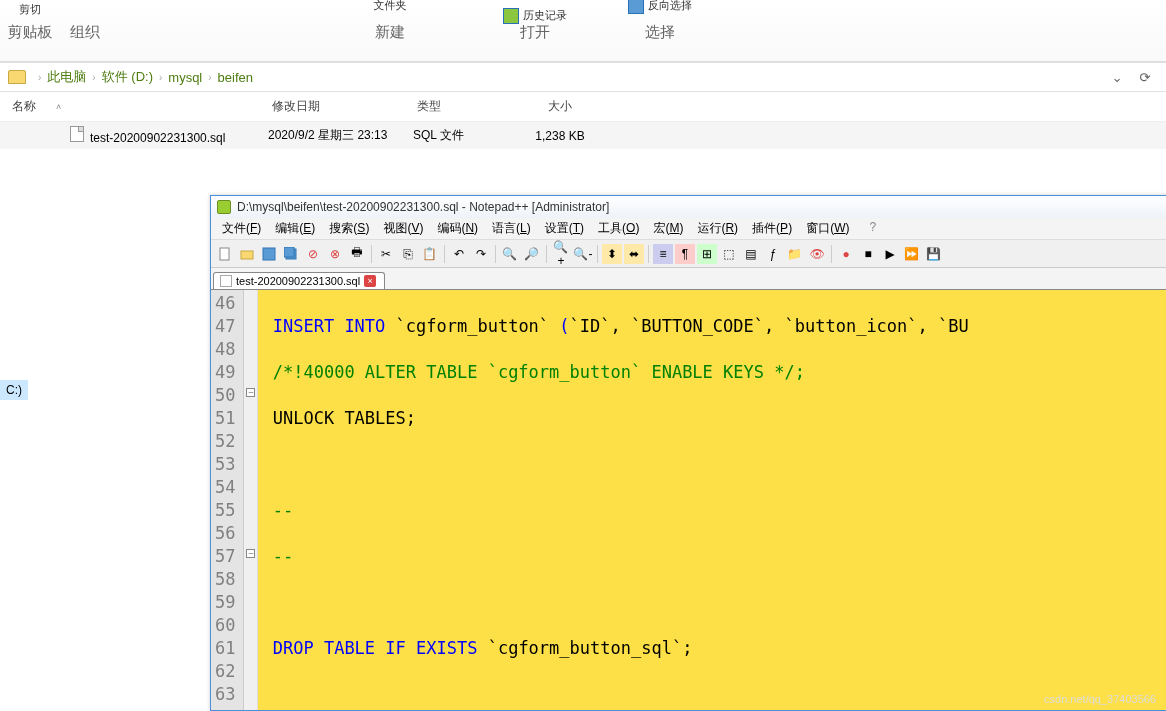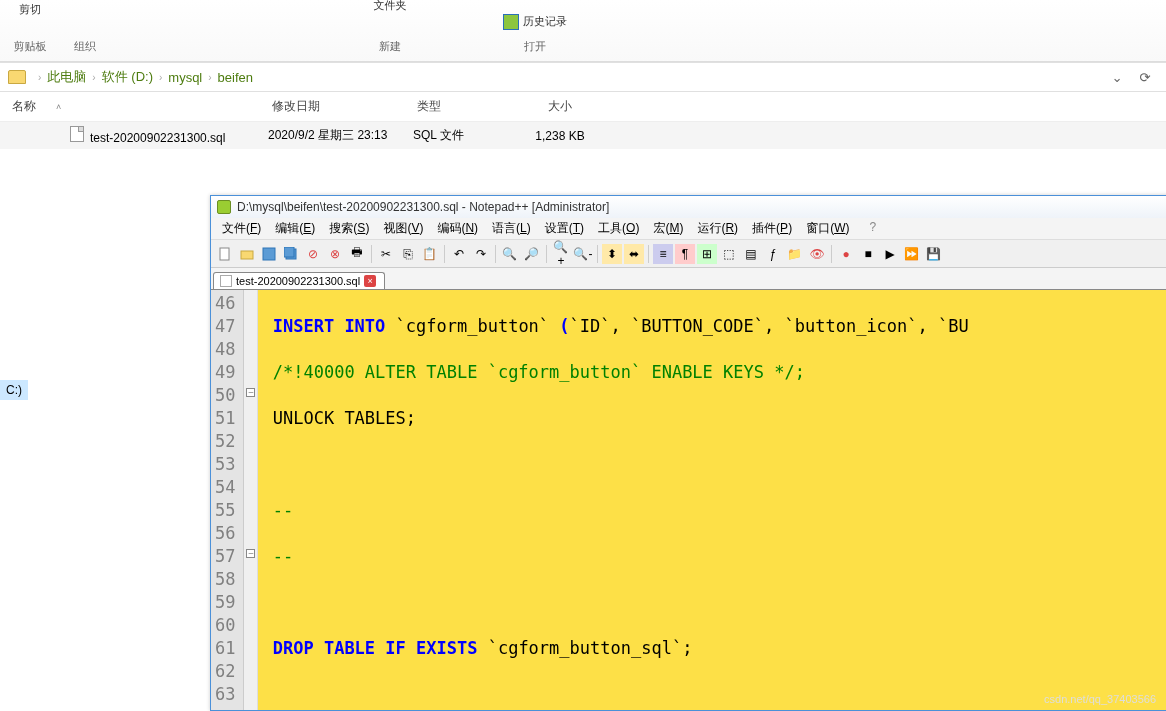--- a/index.html
+++ b/index.html
@@ -1,19 +1,19 @@
 <!DOCTYPE html>
 <html><head>
 <meta charset="utf-8">
 <style>
 *{box-sizing:border-box;margin:0;padding:0}
 body{font-family:"Microsoft YaHei","Segoe UI",Arial,sans-serif;font-size:12px;background:#fff;width:1166px;height:711px;overflow:hidden;position:relative}
 .ribbon{background:linear-gradient(#fff,#f9f9f9);border-bottom:1px solid #ddd;height:62px;position:relative}
 .ribbon-group{position:absolute;top:0;text-align:center;height:60px}
-.ribbon-group-label{position:absolute;bottom:6px;left:0;right:0;font-size:11px;color:#666}
+.ribbon-group-label{position:absolute;bottom:18px;left:0;right:0;font-size:15px;color:#666}
 .ribbon-item{display:inline-block;vertical-align:top;text-align:center;padding:2px 6px}
 .ribbon-item-lbl{font-size:11px;color:#333;display:block}
 .ribbon-icon{width:16px;height:16px;display:inline-block;vertical-align:middle;background:#4a90d9;margin-right:4px;border:1px solid #2a70b9}
 .path-bar{background:#fff;border-top:1px solid #e0e0e0;border-bottom:1px solid #e0e0e0;height:30px;padding:4px 8px;display:flex;align-items:center}
 .path-folder{width:18px;height:14px;background:#f9d871;border:1px solid #c9a841;border-radius:2px 2px 0 0;margin-right:6px}
 .path-seg{color:#4d7c0f;font-size:13px}
 .path-sep{color:#aaa;margin:0 6px;font-size:10px}
 .path-btn{width:26px;height:22px;border:none;background:#fff;margin-left:2px;color:#666}
 .file-head{display:flex;border-bottom:1px solid #eee;padding:6px 0;color:#444;font-size:12px}
 .file-head .col{padding:0 12px}
@@ -40,21 +40,21 @@
 .tb-sep{width:1px;height:18px;background:#ccc;margin:0 2px}
 .npp-tabs{height:22px;background:#f4f4f4;display:flex;align-items:flex-end;border-bottom:1px solid #888;padding-left:2px}
 .npp-tab{background:#fff;border:1px solid #888;border-bottom:none;padding:2px 8px 2px 6px;font-size:11px;border-radius:3px 3px 0 0;display:flex;align-items:center;gap:4px}
 .npp-tab-icon{width:12px;height:12px;background:#fff;border:1px solid #aaa}
 .npp-tab-close{width:12px;height:12px;background:#d44;border-radius:2px;color:#fff;font-size:9px;line-height:12px;text-align:center}
 .npp-editor{display:flex;height:calc(100% - 94px);font-family:Consolas,monospace;font-size:17px;overflow:hidden}
 .gutter{background:#e4e4e4;color:#808080;text-align:right;padding:2px 8px 2px 4px;user-select:none;border-right:1px solid #ccc;line-height:23px}
 .fold-margin{width:14px;background:#f0f0f0;border-right:1px solid #ddd;position:relative}
 .fold-box{position:absolute;left:2px;width:9px;height:9px;border:1px solid #888;background:#fff;font-size:9px;line-height:7px;text-align:center;color:#888}
 .code{padding:2px 4px;white-space:pre;line-height:23px}
-.kw{color:#0000ff;font-weight:bold}
+.kw{color:#0000ff;font-weight:normal}
 .cm{color:#008000}
 .id{color:#000}
 .bt{color:#000}
 .gutter div,.code div{height:23px}
 .path-right{margin-left:auto;display:flex}
 .help-q{color:#888;margin-left:6px}
 .watermark{position:absolute;right:10px;bottom:6px;color:#ddd;font-size:11px}
 </style>
 </head>
 <body>
@@ -69,24 +69,30 @@
   <div class="ribbon-group" style="left:150;width:170px">
     <div class="ribbon-group-label">组织</div>
   </div>
   <div class="ribbon-group" style="left:320px;width:140px">
     <div class="ribbon-item" style="margin-top:-4px">
       <span class="ribbon-item-lbl">文件夹</span>
     </div>
     <div class="ribbon-group-label">新建</div>
   </div>
   <div class="ribbon-group" style="left:470px;width:130px">
-    <div class="ribbon-item" style="margin-top:12px">
+    <div class="ribbon-item" style="margin-top:6px">
       <span class="ribbon-icon" style="background:#8cc63f"></span><span class="ribbon-item-lbl" style="display:inline">历史记录</span>
     </div>
     <div class="ribbon-group-label">打开</div>
+  </div>
+  <div class="ribbon-group" style="left:600px;width:120px">
+    <div class="ribbon-item" style="margin-top:-4px">
+      <span class="ribbon-icon" style="background:#5b9bd5"></span><span class="ribbon-item-lbl" style="display:inline">反向选择</span>
+    </div>
+    <div class="ribbon-group-label">选择</div>
   </div>
 </div>
 
 <div class="path-bar">
   <span class="path-folder"></span>
   <span class="path-sep">›</span>
   <span class="path-seg">此电脑</span>
   <span class="path-sep">›</span>
   <span class="path-seg">软件 (D:)</span>
   <span class="path-sep">›</span>

